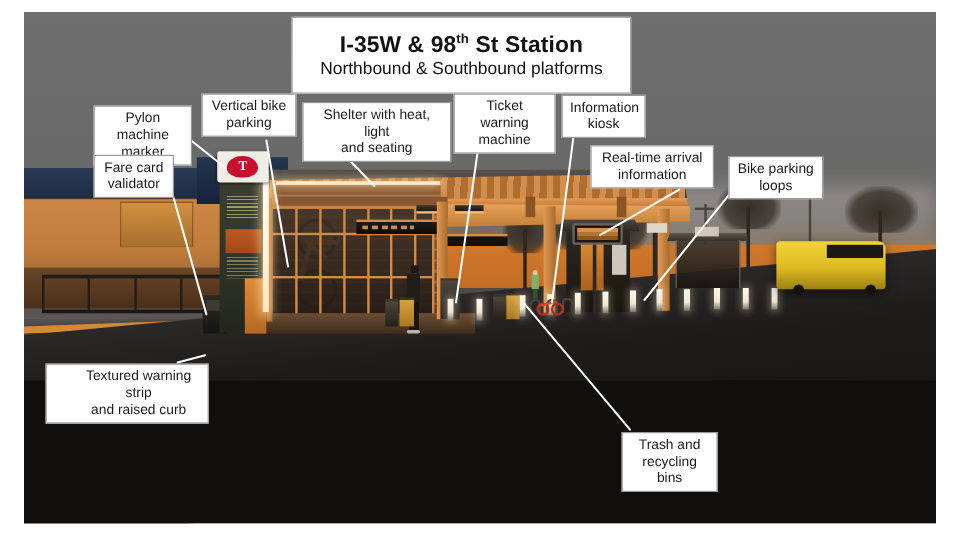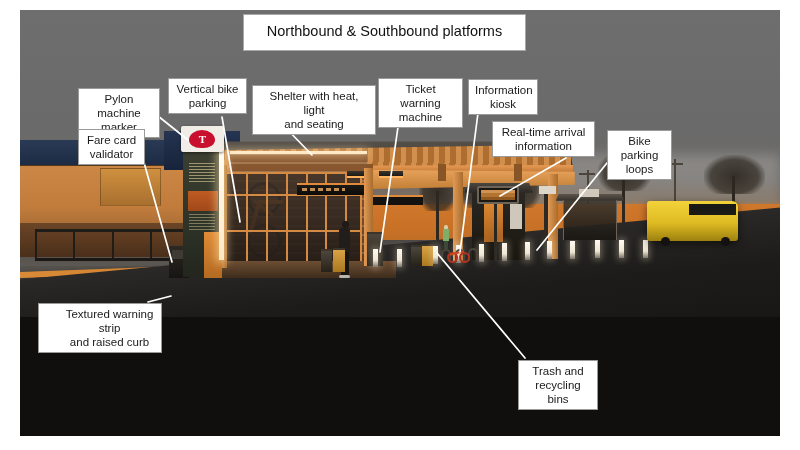--- a/index.html
+++ b/index.html
@@ -630,20 +630,21 @@
 
       <line x1="611" y1="158" x2="537" y2="250"></line>
 
       <line x1="148" y1="302" x2="171" y2="296"></line>
 
       <line x1="525" y1="358" x2="437" y2="253"></line>
     </g>
   </svg>
 
   <div id="title-box">
+    <div class="t1"><span>I-35W &amp; 98</span><sup>th</sup><span> St Station</span></div>
     <div class="t2">Northbound &amp; Southbound platforms</div>
   </div>
 
   <div class="callout" style="left:78px; top:88px; width:82px;">Pylon machine
 marker</div>
 
   <div class="callout" style="left:78px; top:129px; width:67px;">Fare card
 validator</div>
 
   <div class="callout" style="left:168px; top:78px; width:79px;">Vertical bike
@@ -654,22 +655,22 @@
 
   <div class="callout" style="left:378px; top:78px; width:85px;">Ticket warning
 machine</div>
 
   <div class="callout" style="left:468px; top:79px; width:70px;">Information
 kiosk</div>
 
   <div class="callout" style="left:492px; top:121px; width:103px;">Real-time arrival
 information</div>
 
-  <div class="callout" style="left:607px; top:130px; width:65px;">Bike parking
+  <div class="callout" style="left:607px; top:130px; width:79px;">Bike parking
 loops</div>
 
-  <div class="callout" style="left:38px; top:303px; width:124px;padding-left:25px;">Textured warning strip
+  <div class="callout" style="left:38px; top:303px; width:136px;padding-left:25px;">Textured warning strip
 and raised curb</div>
 
   <div class="callout" style="left:518px; top:360px; width:80px;">Trash and
 recycling bins</div>
 
 </div>
 
 </body></html>

